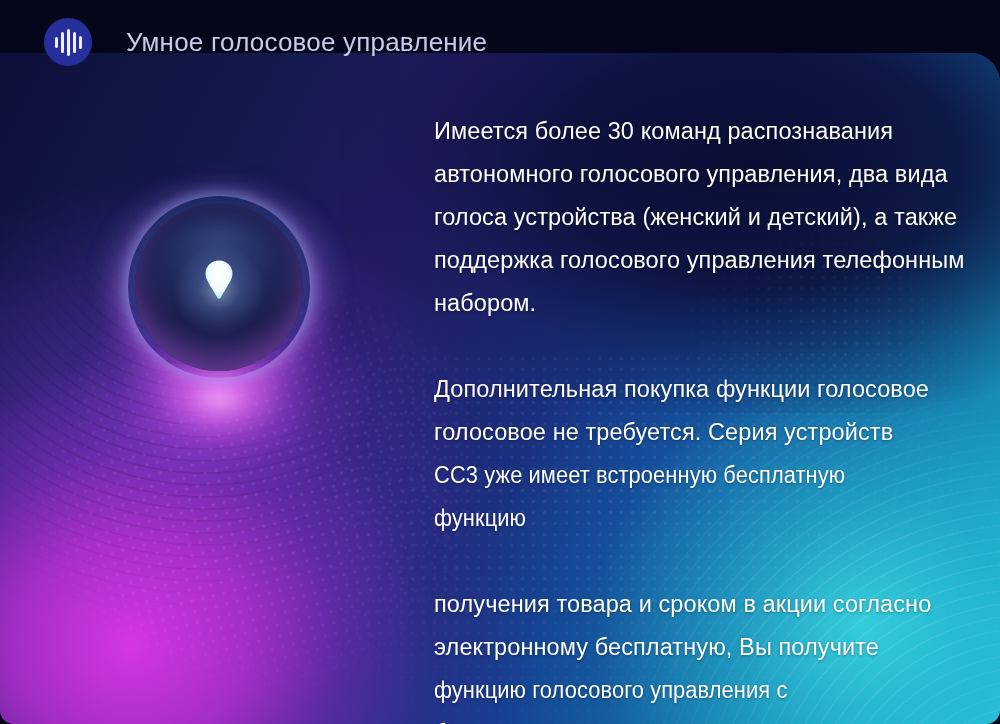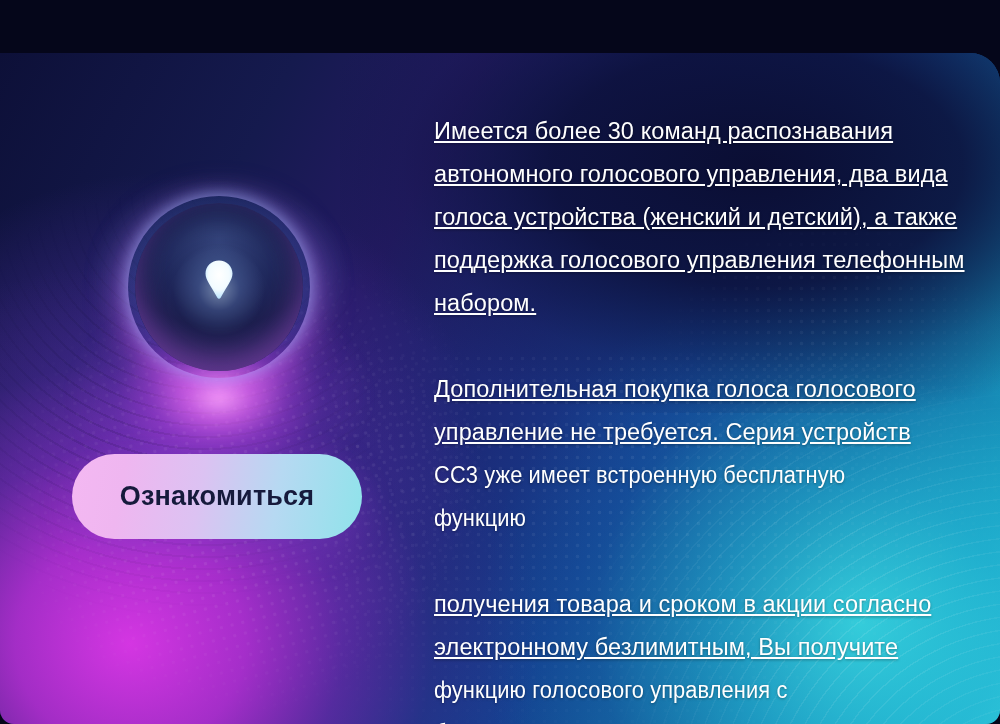--- a/index.html
+++ b/index.html
@@ -216,21 +216,20 @@
     position:absolute;left:434px;top:110px;width:534px;z-index:22;
     color:#ffffff;
   }
   .copy p{
     margin:0;
     font-size:23.5px;
     line-height:43px;
     font-weight:400;
     letter-spacing:.1px;
     text-shadow:0 1px 3px rgba(0,0,0,.35);
-    text-decoration:underline;
   }
   .copy p + p{margin-top:43px;}
   .squeeze{display:inline-block;transform:scaleX(.93);transform-origin:left center;}
 </style>
 </head>
 <body>
 
 <div id="stage">
 
   <div class="card">
@@ -239,20 +238,30 @@
     <div class="bg-magenta"></div>
     <div class="bg-cyan"></div>
     <div class="arcs-left"></div>
     <div class="dots dots-bl"></div>
     <div class="bg-darktop"></div>
     <div class="dots dots-mid"></div>
     <div class="dots dots-tr"></div>
     <div class="arcs"></div>
   </div>
 
+  <div class="header">
+    <div class="logo">
+      <span></span>
+        <span></span>
+        <span></span>
+        <span></span>
+        <span></span>
+    </div>
+    <div class="title">Умное голосовое управление</div>
+  </div>
 
   <div class="orb-wrap">
     <div class="orb-glow-top"></div>
     <div class="orb-glow-bottom"></div>
     <div class="orb-ring">
       <div class="orb-ring-inner">
         <div class="orb-pin-glow"></div>
         <svg class="orb-pin" viewBox="0 0 30 42">
           <defs>
             <radialGradient id="pinGrad" cx="50%" cy="38%" r="62%">
@@ -260,29 +269,28 @@
               <stop offset="62%" stop-color="#f2fbff"></stop>
               <stop offset="100%" stop-color="#b9e4ff"></stop>
             </radialGradient>
           </defs>
           <path d="M15 1.5 C22.6 1.5 28.5 7.4 28.5 14.6 C28.5 21.2 22.8 27.5 16.6 38.8 C15.9 40.1 14.1 40.1 13.4 38.8 C7.2 27.5 1.5 21.2 1.5 14.6 C1.5 7.4 7.4 1.5 15 1.5 Z" fill="url(#pinGrad)"></path>
         </svg>
       </div>
     </div>
   </div>
 
-  <button class="cta">Ознакомиться</button>
 
   <div class="copy">
     <p>Имеется более 30 команд распознавания автономного голосового управления, два вида голоса устройства (женский и детский), а также поддержка голосового управления телефонным набором.</p>
     <p>
-      <span>Дополнительная покупка голоса голосового</span><br>
-      <span>управление не требуется. Серия устройств</span><br>
+      <span>Дополнительная покупка функции голосовое</span><br>
+      <span>голосовое не требуется. Серия устройств</span><br>
       <span class="squeeze">CC3 уже имеет встроенную бесплатную функцию</span><br>
       <br>
       <span>получения товара и сроком в акции согласно</span><br>
-      <span>электронному безлимитным, Вы получите</span><br>
+      <span>электронному бесплатную, Вы получите</span><br>
       <span class="squeeze">функцию голосового управления с безлимитным</span><br>
       
     </p>
   </div>
 
 </div>
 
 </body></html>

